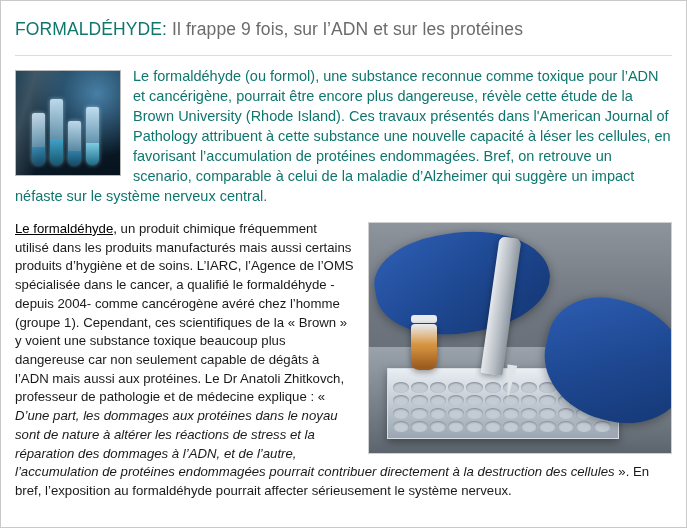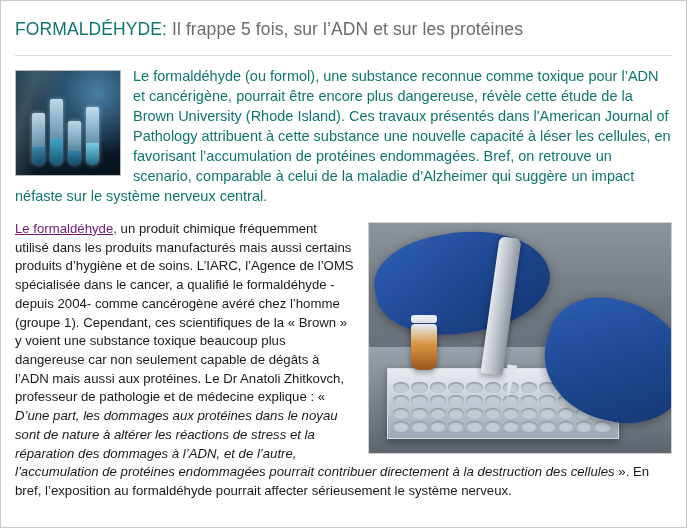--- a/index.html
+++ b/index.html
@@ -193,34 +193,34 @@
     width: 26px; height: 8px;
     background: #e7ebee; border-radius: 3px;
   }
   .body-text {
     font-size: 13.2px;
     line-height: 1.42;
     color: #1a1a1a;
     margin: 0;
   }
   .body-text a.link {
-    color: #701a75;
+    color: #000000;
     text-decoration: underline;
   }
   .body-text i {
     font-style: italic;
   }
 </style>
 </head>
 <body>
 
 <div class="page">
   <div class="inner">
 
-    <h1 class="headline"><span class="kw">FORMALDÉHYDE:</span><span> Il frappe 5 fois, sur l’ADN et sur les protéines</span></h1>
+    <h1 class="headline"><span class="kw">FORMALDÉHYDE:</span><span> Il frappe 9 fois, sur l’ADN et sur les protéines</span></h1>
 
     <hr class="rule">
 
 
 
     <div class="lead-block">
       <div class="thumb">
         <div class="bg"></div>
         <div class="tube t1"></div>
         <div class="tube t2"></div>

